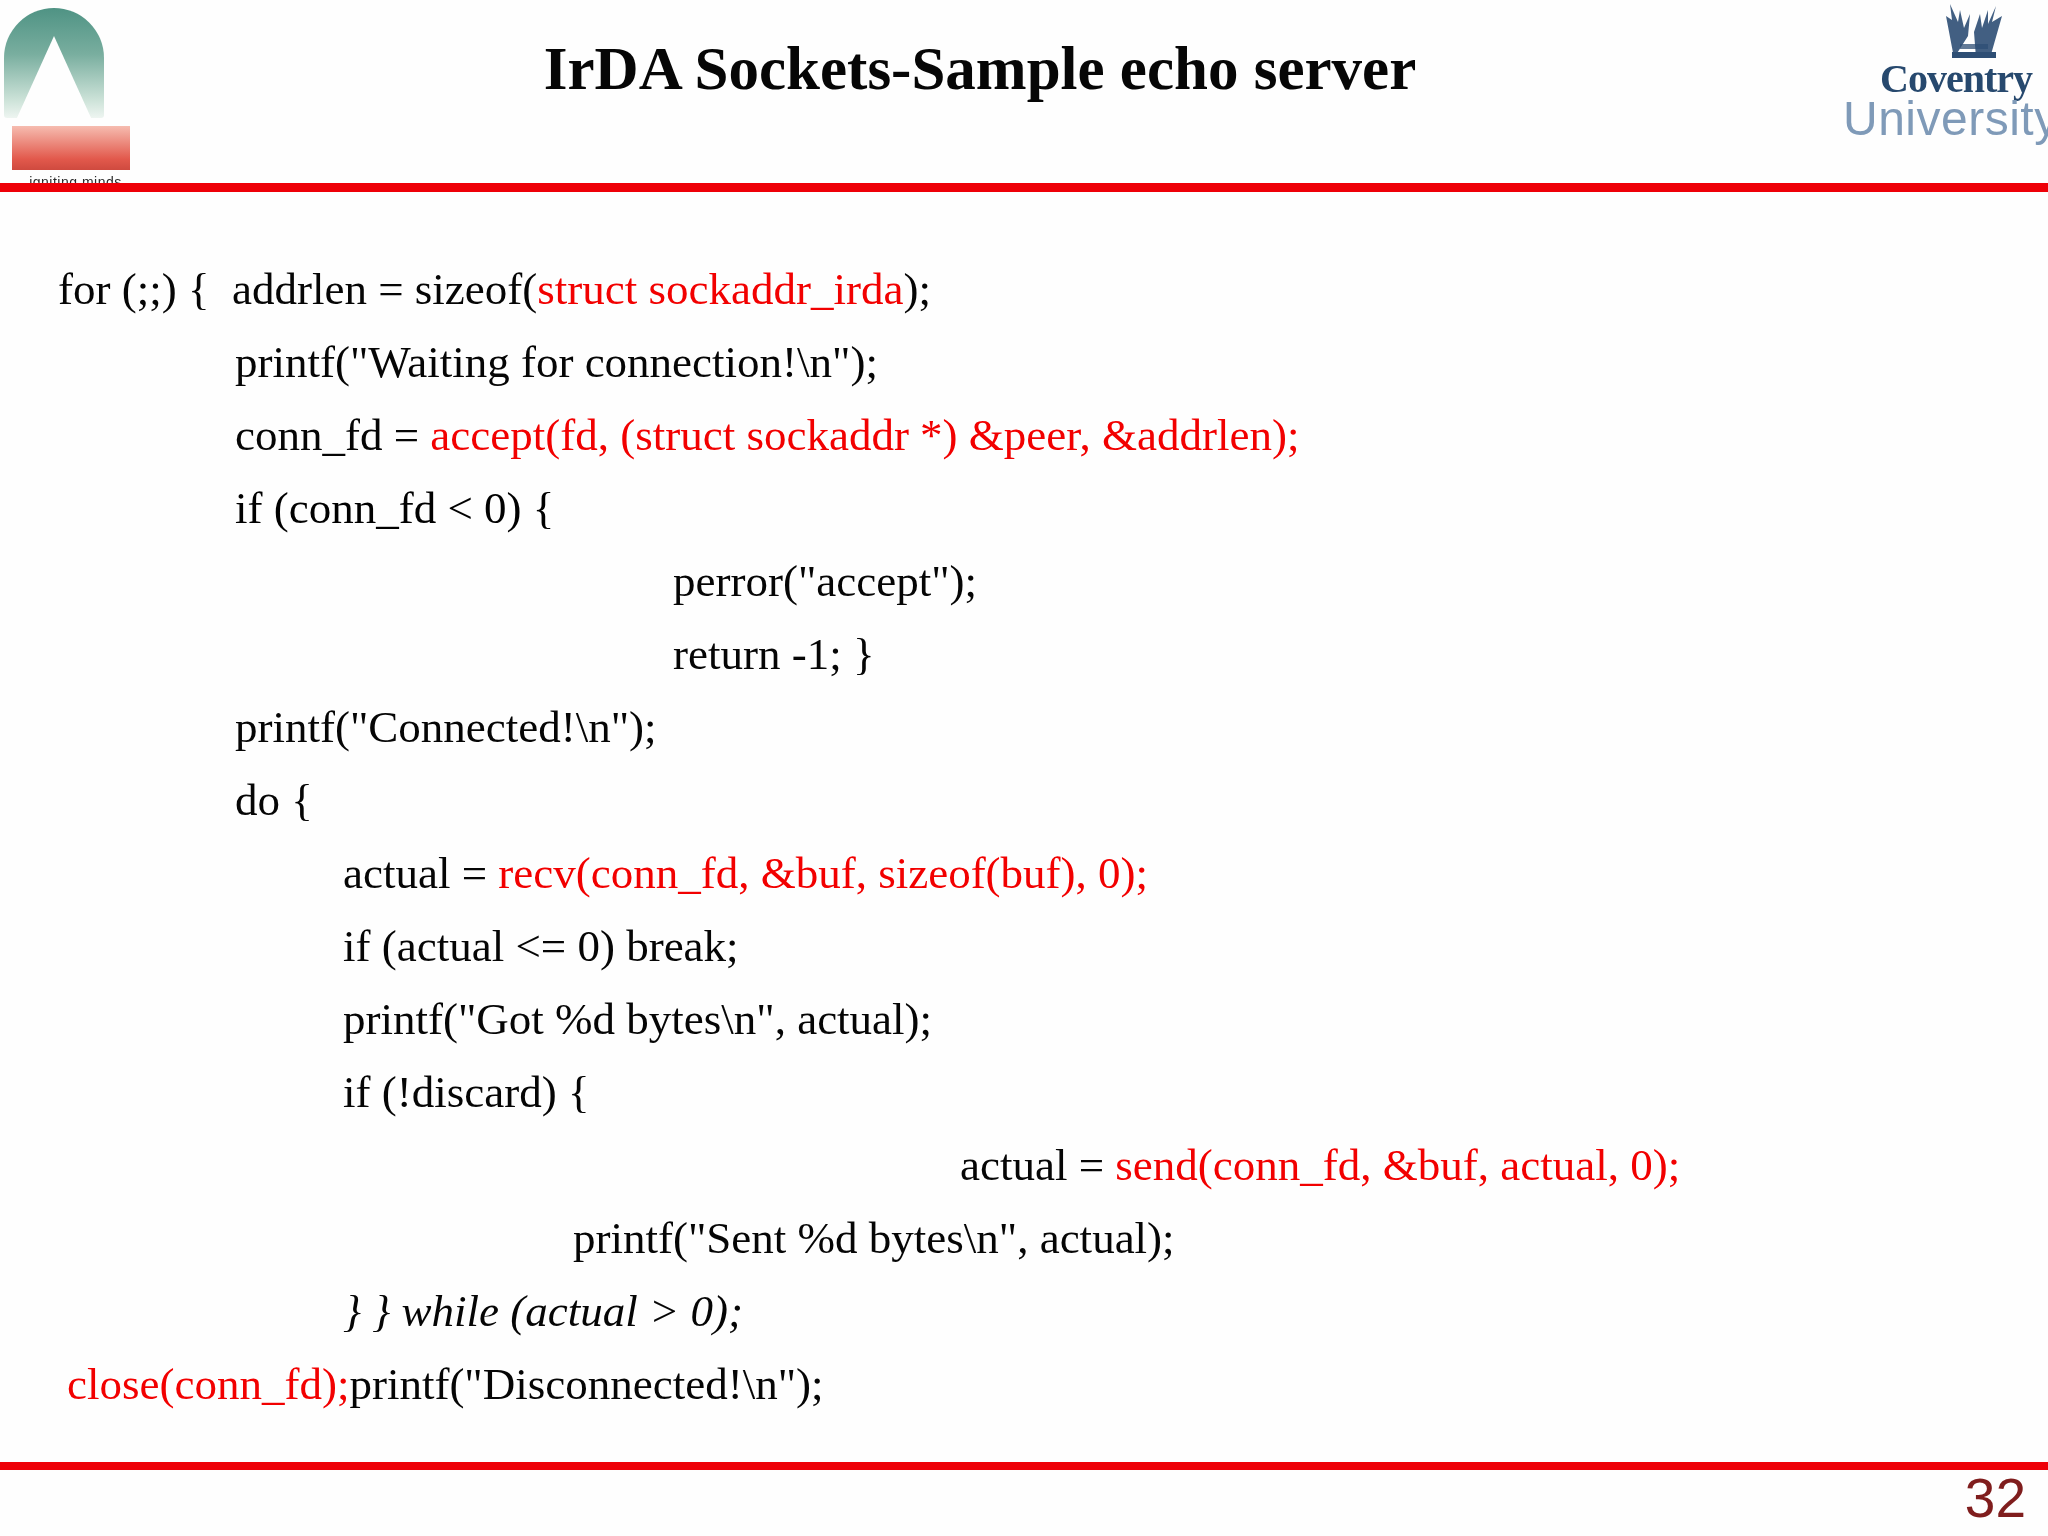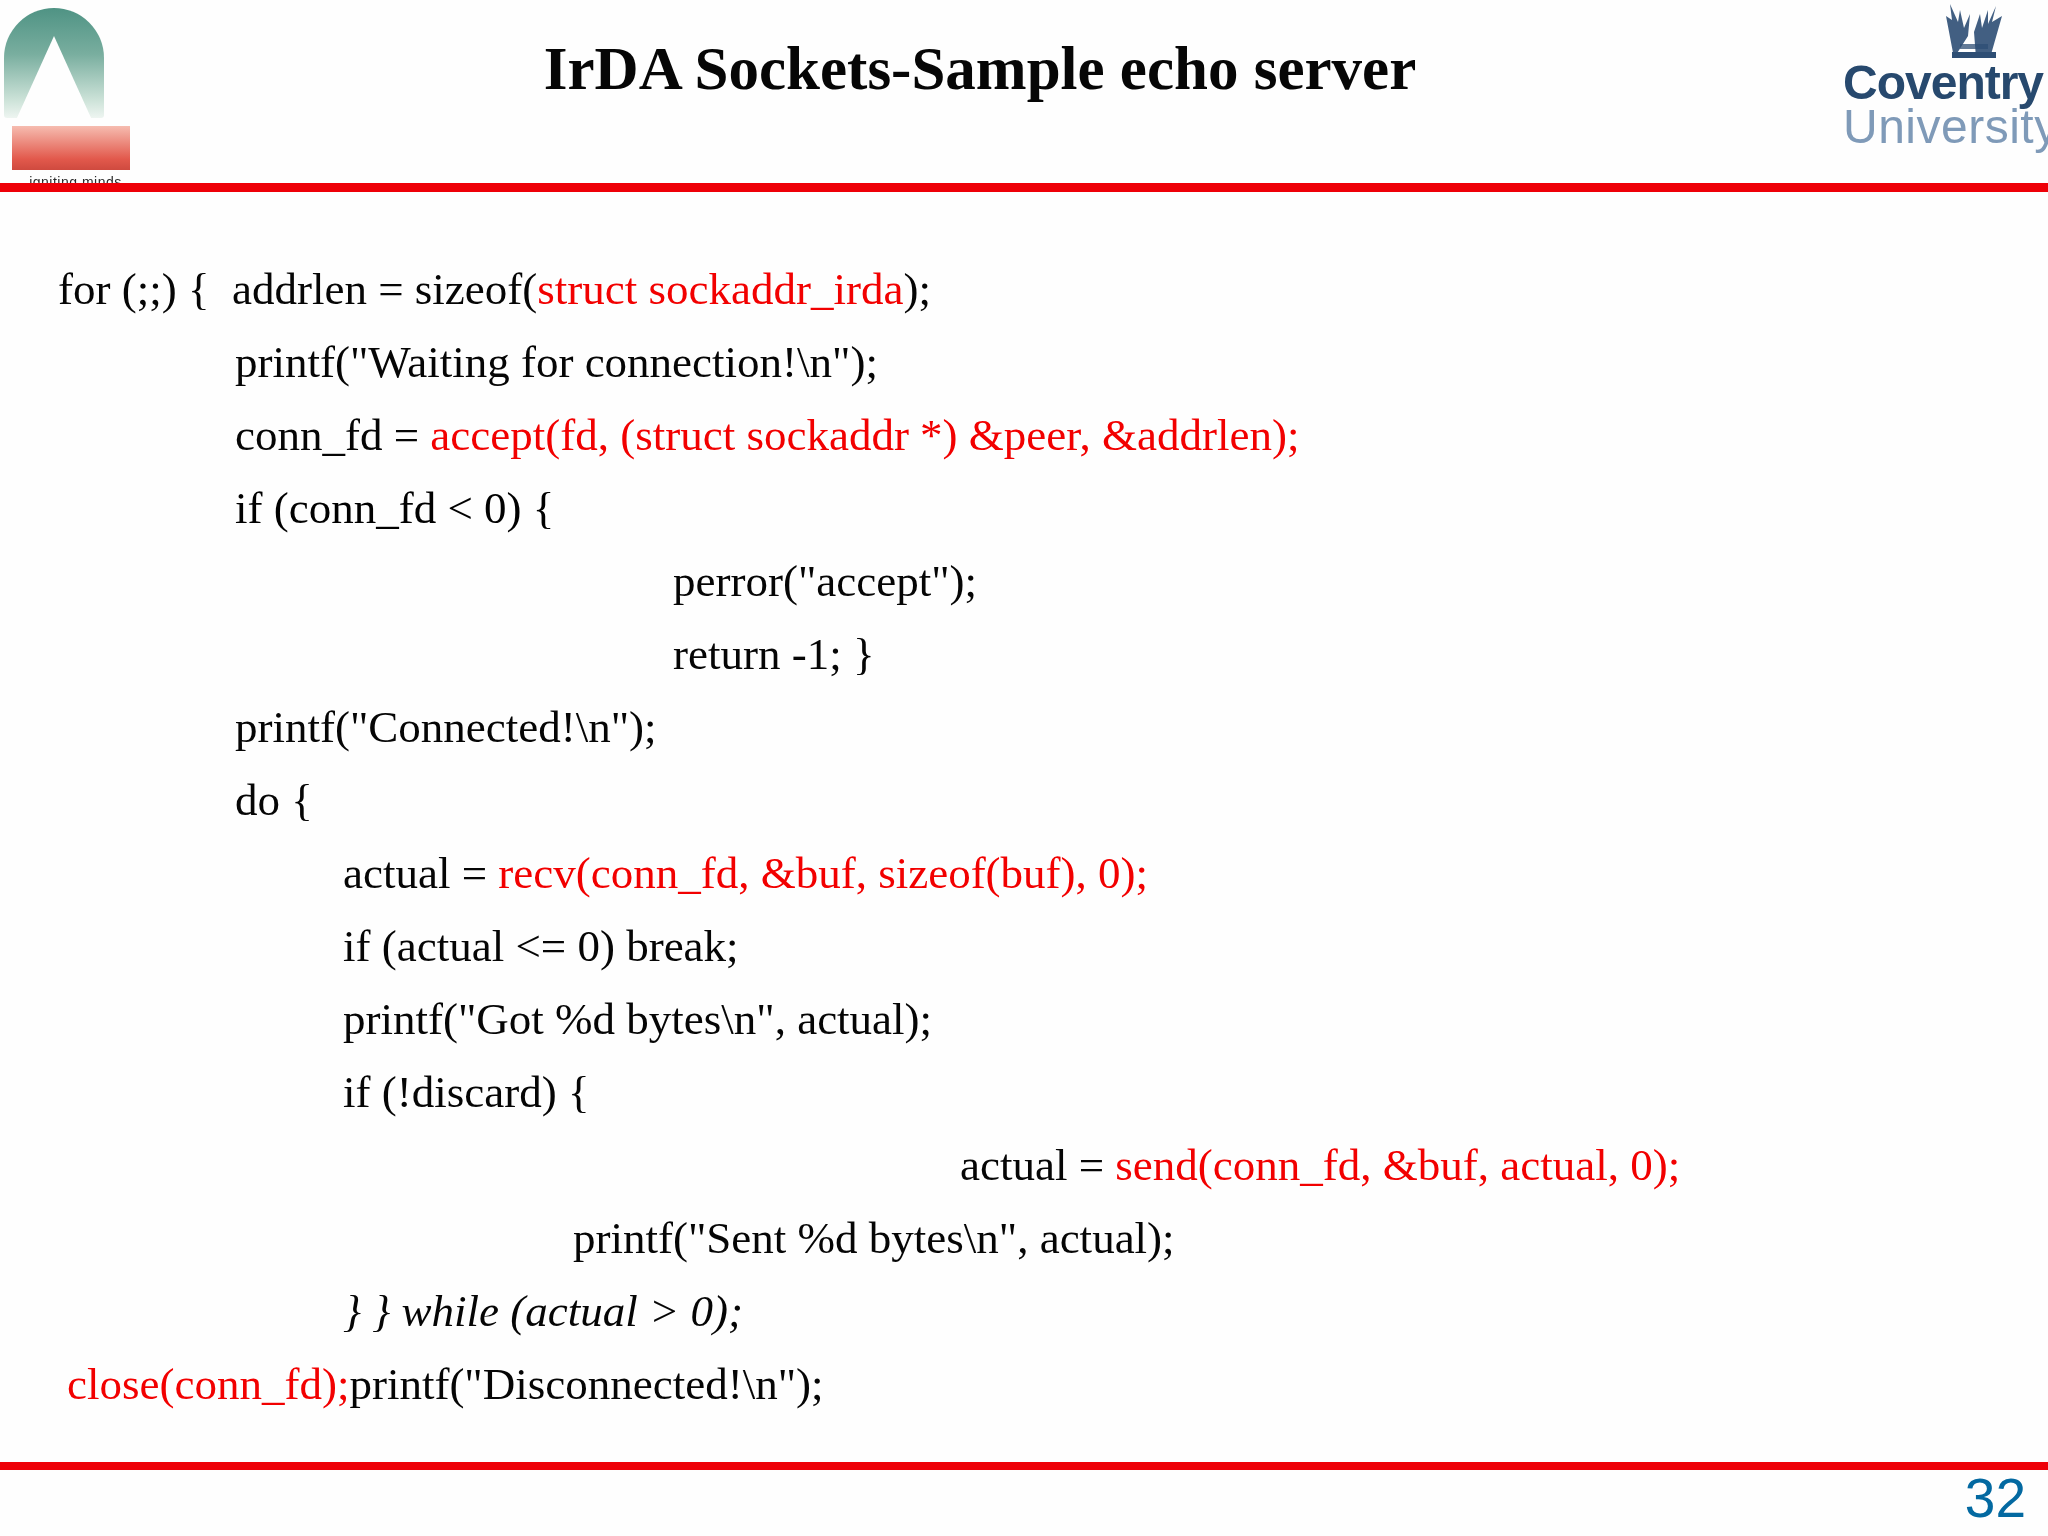--- a/index.html
+++ b/index.html
@@ -29,21 +29,21 @@
     letter-spacing:0.5px;white-space:nowrap;
   }
   #page-title{
     position:absolute;left:300px;top:34px;width:1360px;
     text-align:center;font-size:61px;font-weight:bold;color:#060606;
     letter-spacing:0px;white-space:nowrap;
   }
   #coventry-logo{position:absolute;right:10px;top:2px;width:195px;text-align:right;}
   #coventry-bird{display:block;margin:0 18px 0 auto;}
   #coventry-line1{
-    font-family:Liberation Sans, sans-serif;font-size:48px;font-weight:bold;
+    font-family:Liberation Serif, serif;font-size:40px;font-weight:bold;
     color:#27496e;letter-spacing:-1px;line-height:0.95;padding-right:6px;
   }
   #coventry-line2{
     font-family:"Liberation Sans",sans-serif;font-size:48px;font-weight:normal;
     color:#7f9ab8;letter-spacing:0.5px;line-height:0.95;margin-top:-2px;padding-right:6px;
   }
   .rule{position:absolute;left:0;width:2048px;background:#ee0008;}
   #header-rule{top:183px;height:9px;}
   #footer-rule{top:1462px;height:8px;}
   
@@ -51,21 +51,21 @@
   .code-line{
     height:73px;line-height:73px;font-size:45px;white-space:pre;
     font-family:"Liberation Serif",serif;
   }
   
   #footer-institution{
     position:absolute;left:740px;top:1483px;font-size:37px;color:#0a0a0a;white-space:nowrap;
   }
   #page-number{
     position:absolute;right:22px;top:1466px;
-    font-family:"Liberation Sans",sans-serif;font-size:55px;color:#0369a1;
+    font-family:"Liberation Sans",sans-serif;font-size:55px;color:#7f1d1d;
   }
 </style>
 </head>
 <body>
 
 <div id="slide">
 
   <div id="msr-logo">
     <div id="msr-dome"></div>
     <div id="msr-triangle"></div>

